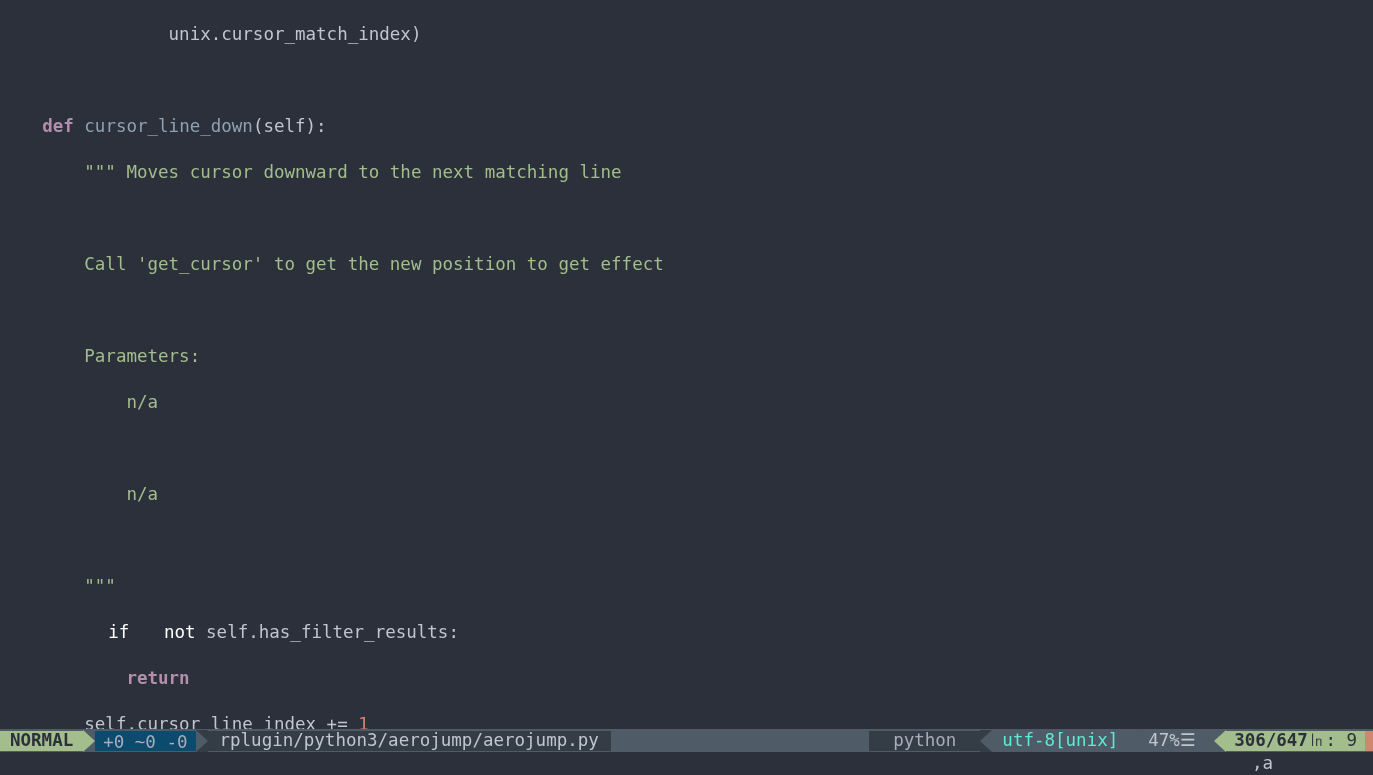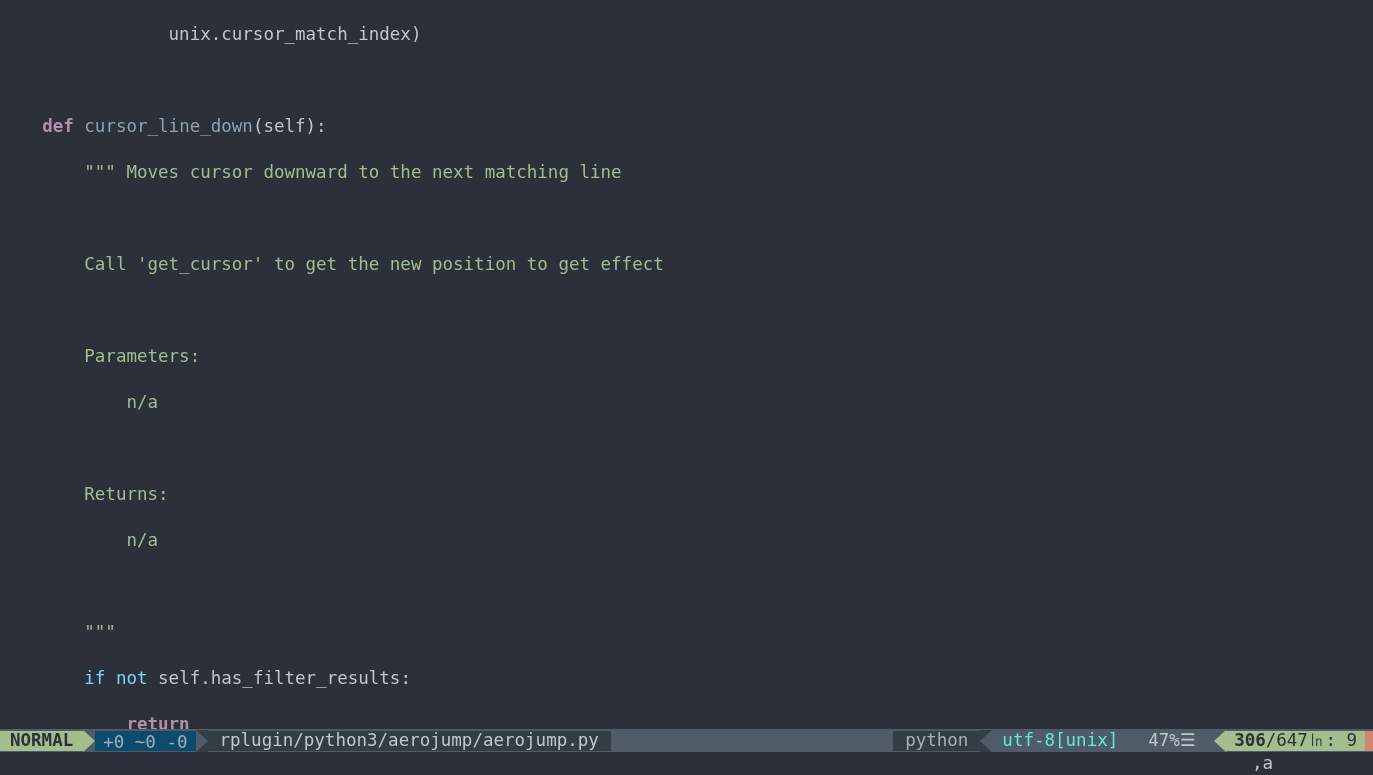--- a/index.html
+++ b/index.html
@@ -13,21 +13,21 @@
     width: 1373px;
     height: 775px;
     position: relative;
   }
   .editor {
     white-space: pre;
     padding: 0;
   }
   .line { height: 23px; }
   .kw-def   { color: #b48ead; font-weight: bold; }
-  .kw-ctrl  { color: #7dd3fc; }
+  .kw-ctrl  { color: #ffffff; margin-left: 24px; }
   .kw-ret   { color: #b48ead; font-weight: bold; }
   .fn-name  { color: #8fa1b3; }
   .string   { color: #a3be8c; }
   .number   { color: #d08770; }
   .ident    { color: #c0c5ce; }
 
   .statusline {
     position: absolute;
     left: 0; right: 0;
     bottom: 23px;
@@ -38,21 +38,21 @@
     align-items: center;
     font-weight: bold;
   }
   .seg { display: flex; align-items: center; height: 20px; }
   .seg-mode   { background: #a3be8c; color: #2b303b; padding: 0 10px; font-weight: bold; }
   .seg-mode-arr { color: #a3be8c; }
   .seg-vcs    { background: #0c4a6e; color: #a7adba; padding: 0 8px; font-weight: normal; flex-direction: column; }
   .seg-vcs-arr { color: #4f5b66; }
   .seg-file   { background: #343d46; color: #c0c5ce; padding: 0 12px; font-weight: normal; flex: 0 0 auto;}
   .filler     { flex: 1; background: #343d46; }
-  .seg-ft     { background: #343d46; color: #a7adba; padding: 0 12px; font-weight: normal;}
+  .seg-ft     { background: #343d46; color: #a7adba; padding: 0 24px; font-weight: normal;}
   .seg-ft-arr { color: #4f5b66; }
   .seg-enc    { background: #4f5b66; color: #5eead4; padding: 0 10px; font-weight: normal;}
   .seg-enc-arr{ color: #4f5b66; }
   .seg-pos    { background: #4f5b66; color: #c0c5ce; padding: 0 8px; font-weight: normal;}
   .seg-pos-arr{ color: #a3be8c; }
   .seg-line   { background: #a3be8c; color: #2b303b; padding: 0 8px; font-weight: bold;}
   .seg-end    { background: #d08770; width:8px; }
   .arrow {
     width: 0; height: 0;
     border-top: 11.5px solid transparent;
@@ -84,21 +84,20 @@
 <div class="line"><span class="ident">                unix.cursor_match_index)</span></div>
 <div class="line"></div>
 <div class="line">    <span class="kw-def">def</span> <span class="fn-name">cursor_line_down</span><span class="ident">(self):</span></div>
 <div class="line"><span class="string">        """ Moves cursor downward to the next matching line</span></div>
 <div class="line"></div>
 <div class="line"><span class="string">        Call 'get_cursor' to get the new position to get effect</span></div>
 <div class="line"></div>
 <div class="line"><span class="string">        Parameters:</span></div>
 <div class="line"><span class="string">            n/a</span></div>
 <div class="line"></div>
-<div class="line"><span class="string">        Returns:</span></div>
 <div class="line"><span class="string">            n/a</span></div>
 <div class="line"></div>
 <div class="line"><span class="string">        """</span></div>
 <div class="line">        <span class="kw-ctrl">if</span> <span class="kw-ctrl">not</span><span class="ident"> self.has_filter_results:</span></div>
 <div class="line">            <span class="kw-ret">return</span></div>
 <div class="line"><span class="ident">        self.cursor_line_index += </span><span class="number">1</span></div>
 
 
 
 
@@ -130,20 +129,20 @@
   <div class="arrow arrow-l seg-ft-arr on-file"></div>
   <div class="seg seg-enc"> utf-8[unix] </div>
   <div class="arrow arrow-l seg-enc-arr on-enc"></div>
   <div class="seg seg-pos">
     <span> 47% </span>
     <span>☰</span>&nbsp;
   </div>
   <div class="arrow arrow-l seg-pos-arr on-enc"></div>
   <div class="seg seg-line">
     <span>306</span>
-      <span style="font-weight:normal">/647 </span>
+      <span style="font-weight:bold">/647 </span>
       <span class="ln-glyph">㏑</span>
       <span style="font-weight:normal">:   9 </span>
   </div>
   <div class="seg seg-end"></div>
 </div>
 
 <div class="cmdline">,a</div>
 
 </body></html>

